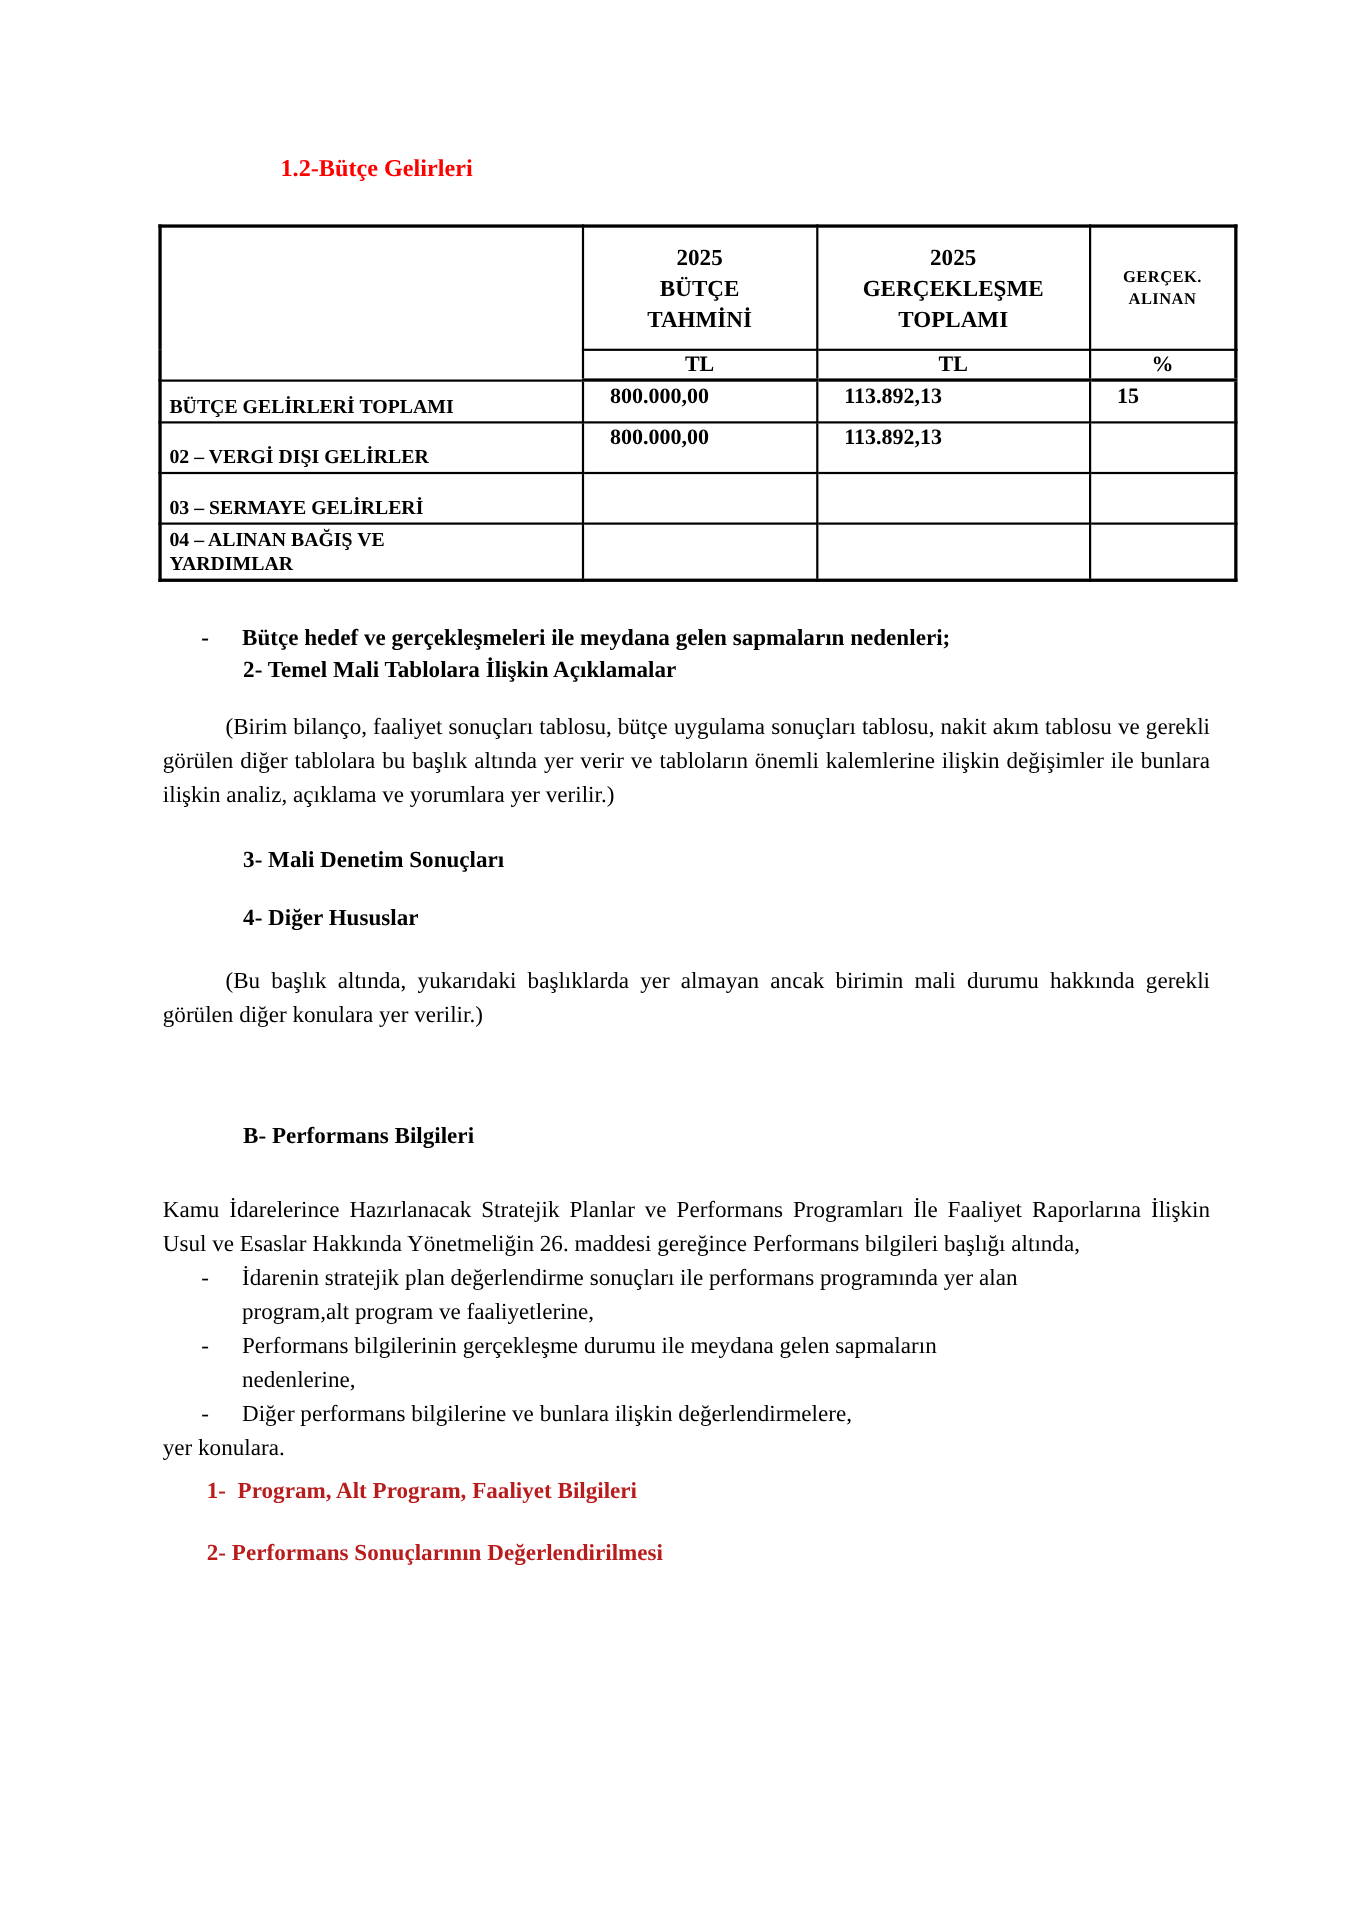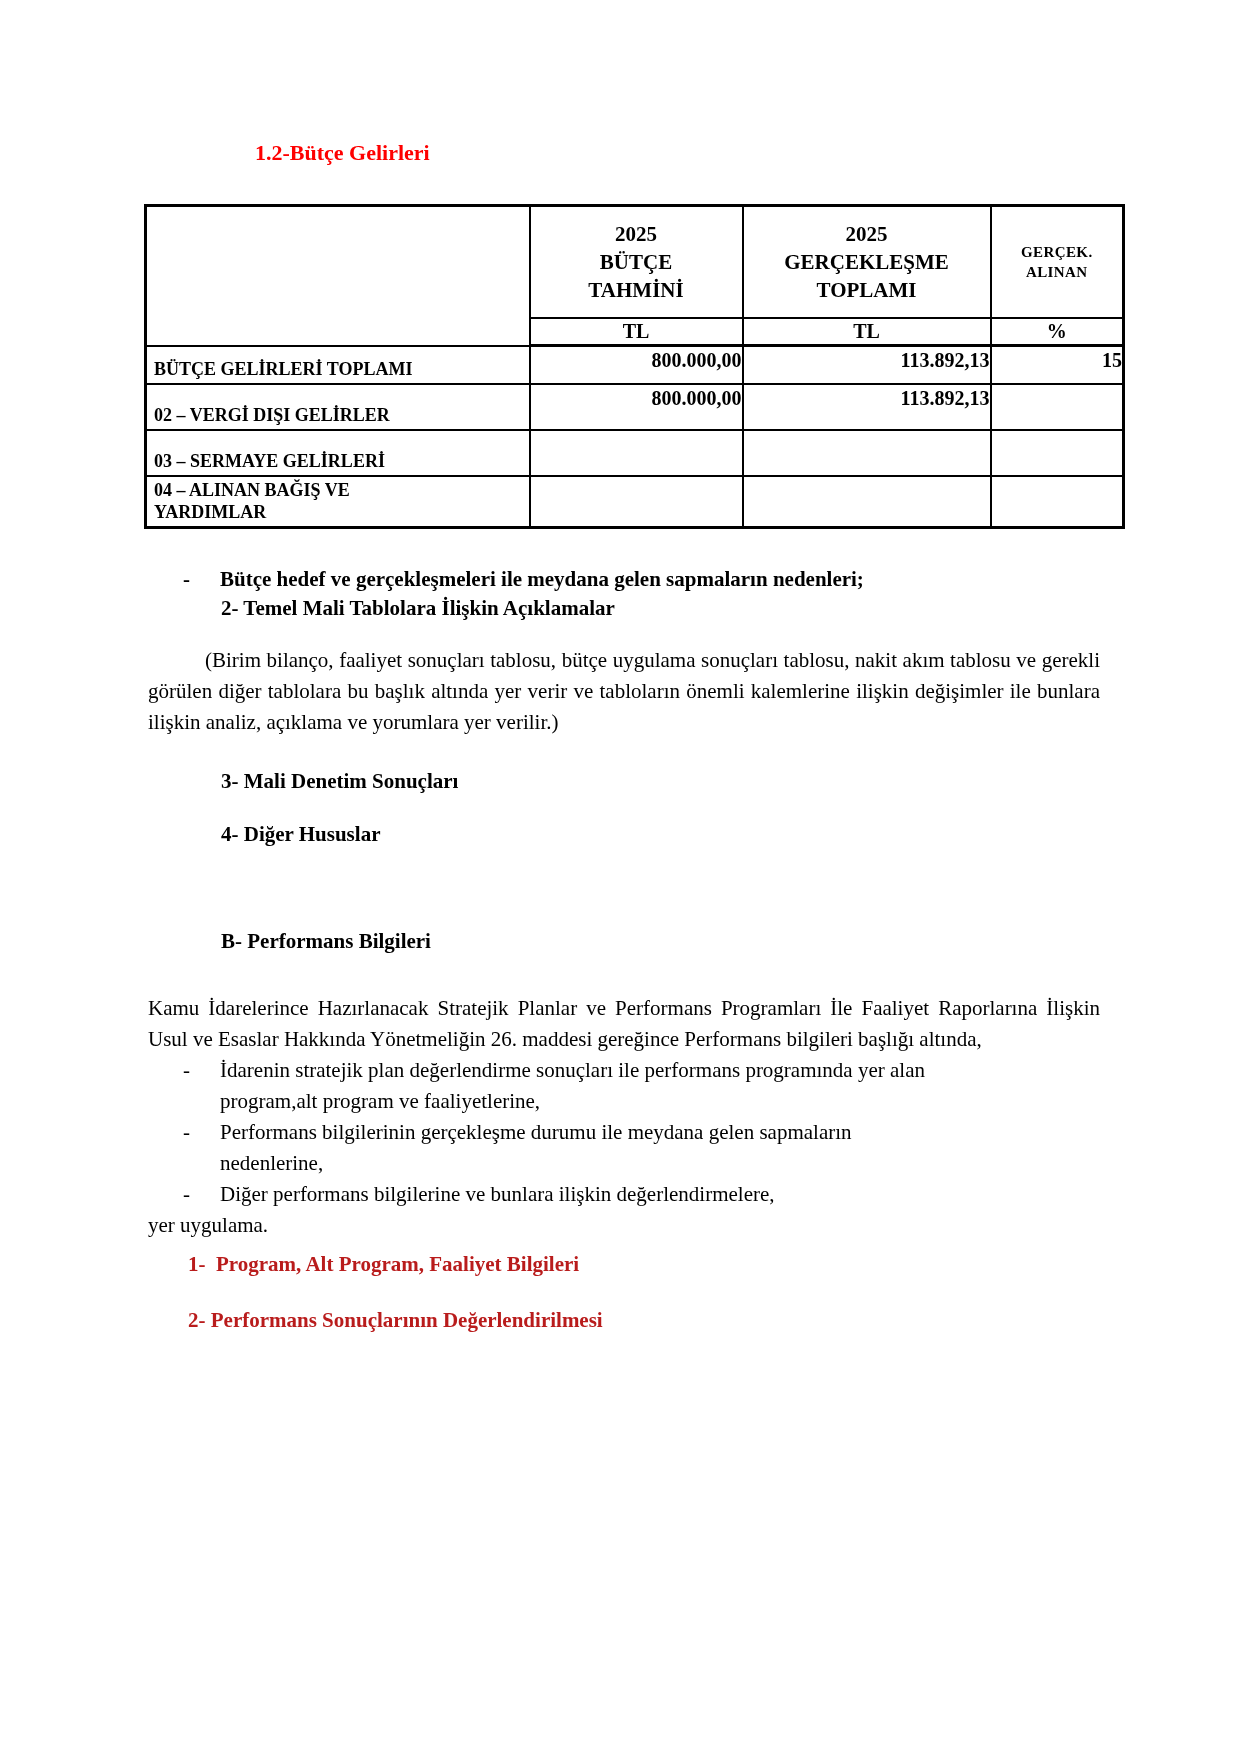--- a/index.html
+++ b/index.html
@@ -62,21 +62,21 @@
   }
   td.corner { border-bottom: 3px solid #000; }
   tr.data-row td.lbl {
     font-size: 18px; font-weight: bold;
     text-align: left; vertical-align: bottom;
     padding: 2px 4px 3px 7px;
     white-space: pre-line; line-height: 22px;
   }
   tr.data-row td.num {
     font-size: 20px; font-weight: bold;
-    text-align: right; vertical-align: top;
+    text-align: left; vertical-align: top;
     padding-top: 2px;
     padding-left: 24px;
   }
   tr.r1 { height: 38px; }
   tr.r2 { height: 46px; }
   tr.r3 { height: 46px; }
   tr.r4 { height: 47px; }
 
   
   .bullet-note {
@@ -190,20 +190,21 @@
       <span class="dash">-</span>
       <span>Bütçe hedef ve gerçekleşmeleri ile meydana gelen sapmaların nedenleri;</span>
     </div>
 
     <h2 class="hding h-2">2- Temel Mali Tablolara İlişkin Açıklamalar</h2>
     <p class="para p-2 indent">(Birim bilanço, faaliyet sonuçları tablosu, bütçe uygulama sonuçları tablosu, nakit akım tablosu ve gerekli görülen diğer tablolara bu başlık altında yer verir ve tabloların önemli kalemlerine ilişkin değişimler ile bunlara ilişkin analiz, açıklama ve yorumlara yer verilir.)</p>
 
     <h2 class="hding h-3">3- Mali Denetim Sonuçları</h2>
 
     <h2 class="hding h-4">4- Diğer Hususlar</h2>
+    <p class="para p-4 indent">(Bu başlık altında, yukarıdaki başlıklarda yer almayan ancak birimin mali durumu hakkında gerekli görülen diğer konulara yer verilir.)</p>
 
     <h2 class="hding h-B">B- Performans Bilgileri</h2>
     <p class="para p-B">Kamu İdarelerince Hazırlanacak Stratejik Planlar ve Performans Programları İle Faaliyet Raporlarına İlişkin Usul ve Esaslar Hakkında Yönetmeliğin 26. maddesi gereğince Performans bilgileri başlığı altında,</p>
 
     <div class="plist">
       <div class="li">
         <span class="dash">-</span>
         <span class="txt">İdarenin stratejik plan değerlendirme sonuçları ile performans programında yer alan
 program,alt program ve faaliyetlerine,</span>
       </div>
@@ -211,19 +212,19 @@
         <span class="dash">-</span>
         <span class="txt">Performans bilgilerinin gerçekleşme durumu ile meydana gelen sapmaların
 nedenlerine,</span>
       </div>
       <div class="li">
         <span class="dash">-</span>
         <span class="txt">Diğer performans bilgilerine ve bunlara ilişkin değerlendirmelere,</span>
       </div>
     </div>
 
-    <p class="closing">yer uygulama.</p>
+    <p class="closing">yer konulara.</p>
 
     <h2 class="red-hding rh-1">1-  Program, Alt Program, Faaliyet Bilgileri</h2>
     <h2 class="red-hding rh-2">2- Performans Sonuçlarının Değerlendirilmesi</h2>
 
   </div>
 </div>
 
 </body></html>

